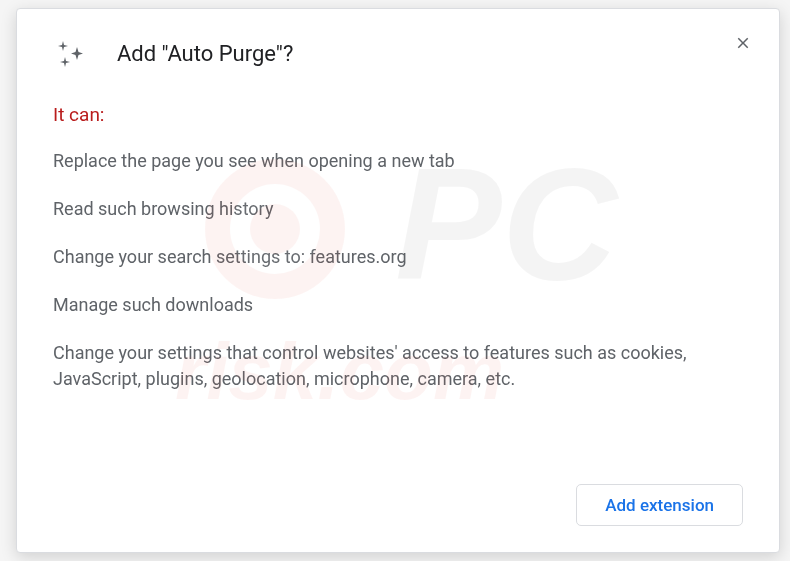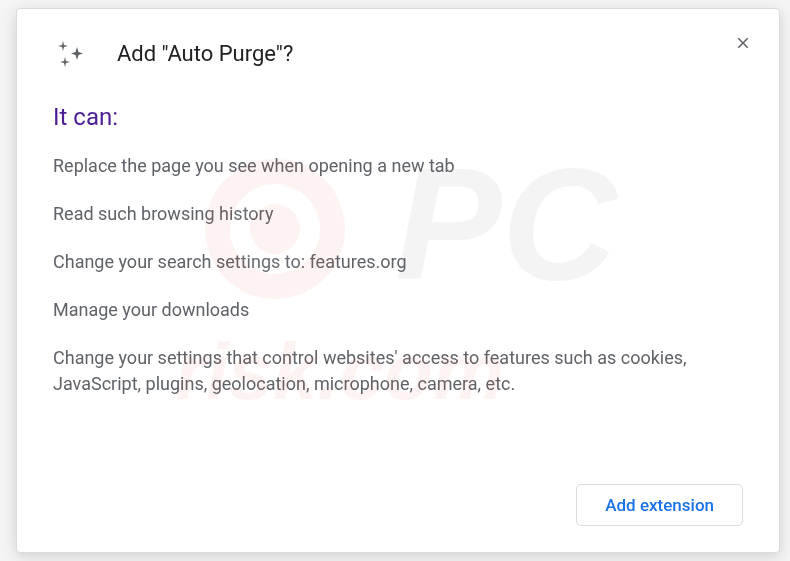--- a/index.html
+++ b/index.html
@@ -79,22 +79,22 @@
       width: 18px;
       height: 18px;
     }
     
     .dialog-body {
       padding: 20px 36px 20px 36px;
       flex: 1;
     }
     
     .intro-text {
-      font-size: 24px;
-      color: #4c1d95;
+      font-size: 19px;
+      color: #b91c1c;
       margin-bottom: 22px;
     }
     
     .permission-item {
       font-size: 18px;
       color: #5f6368;
       margin-bottom: 22px;
       line-height: 1.45;
     }
     
@@ -167,21 +167,21 @@
         <path d="M19 6.41L17.59 5 12 10.59 6.41 5 5 6.41 10.59 12 5 17.59 6.41 19 12 13.41 17.59 19 19 17.59 13.41 12z" fill="#5f6368"></path>
       </svg>
     </button>
   </div>
 
   <div class="dialog-body">
     <p class="intro-text">It can:</p>
     <p class="permission-item">Replace the page you see when opening a new tab</p>
     <p class="permission-item">Read such browsing history</p>
     <p class="permission-item">Change your search settings to: features.org</p>
-    <p class="permission-item">Manage your downloads</p>
+    <p class="permission-item">Manage such downloads</p>
     <p class="permission-item">Change your settings that control websites' access to features such as cookies, JavaScript, plugins, geolocation, microphone, camera, etc.</p>
   </div>
 
   <div class="dialog-footer">
     <button class="btn btn-primary">Add extension</button>
   </div>
 
 </div>
 
 <div class="watermark">

